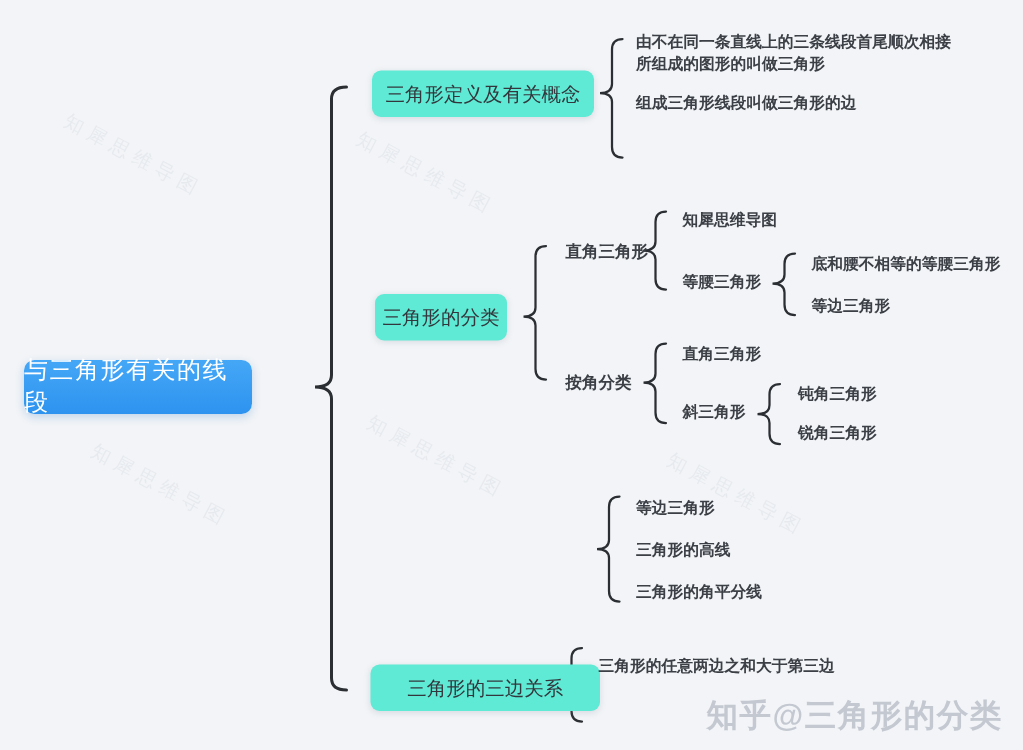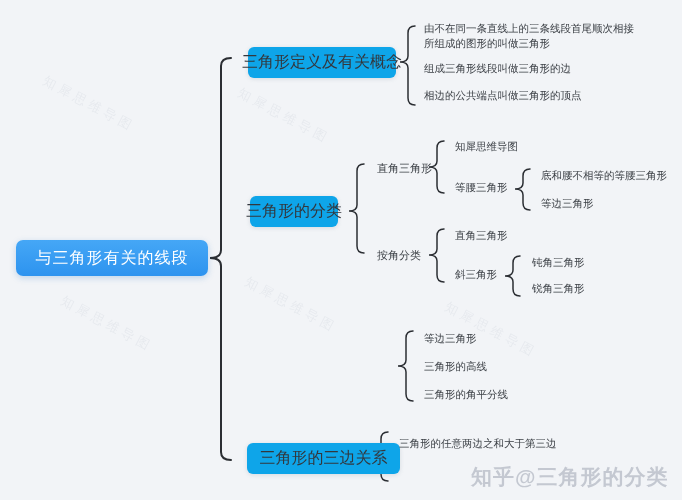--- a/index.html
+++ b/index.html
@@ -11,35 +11,35 @@
   .wm-diag{
     position:absolute;transform-origin:left top;transform:rotate(28deg);
     font-size:13px;letter-spacing:4px;color:#8e99ab;opacity:.11;white-space:nowrap;
     pointer-events:none;
   }
   .wm-corner{
     position:absolute;left:471px;top:463px;font-size:21px;font-weight:bold;
     color:#b9bec8;opacity:.8;letter-spacing:1px;white-space:nowrap;pointer-events:none;
   }
   .root{
-    position:absolute;left:16px;top:240px;width:192px;height:36px;
+    position:absolute;left:16px;top:240px;width:152px;height:36px;
     background:linear-gradient(180deg,#45a7f6,#2d93ef);
     border-radius:7px;color:#ffffff;font-size:16px;letter-spacing:1px;
     display:flex;align-items:center;justify-content:center;
     box-shadow:0 2px 6px rgba(40,120,200,.25);cursor:pointer;
   }
   .branch{
-    position:absolute;background:#0ea5e9;border-radius:6px;
+    position:absolute;background:#5eead4;border-radius:6px;
     box-shadow:0 1px 4px rgba(120,130,150,.22);
-    color:#33373d;font-size:16px;white-space:nowrap;
+    color:#33373d;font-size:13px;white-space:nowrap;
     display:flex;align-items:center;justify-content:center;cursor:pointer;
   }
   .sub,.leaf{
     position:absolute;transform:translateY(-50%);
-    font-size:10.5px;color:#3c4046;white-space:nowrap;cursor:pointer;
+    font-size:10.5px;color:#3c4046;white-space:nowrap;cursor:pointer;font-weight:bold;
   }
   .sub{font-size:11px;}
   .leaf.two-line{line-height:15px;}
   svg.connectors{position:absolute;left:0;top:0;pointer-events:none;}
   svg.connectors path{fill:none;stroke:#2b2e33;stroke-linecap:round;}
 </style>
 </head>
 <body>
 
 <div class="canvas">
@@ -63,21 +63,20 @@
   </svg>
 
   <div class="root">与三角形有关的线段</div>
 
   <div class="branch" style="left:248px;top:47px;width:148px;height:31px">三角形定义及有关概念</div>
   <div class="leaf two-line" style="left:424px;top:36px">
     <div>由不在同一条直线上的三条线段首尾顺次相接</div>
     <div>所组成的图形的叫做三角形</div>
   </div>
   <div class="leaf" style="left:424px;top:69px">组成三角形线段叫做三角形的边</div>
-  <div class="leaf" style="left:424px;top:96px">相边的公共端点叫做三角形的顶点</div>
 
   <div class="branch" style="left:250px;top:196px;width:88px;height:31px">三角形的分类</div>
   <div class="sub" style="left:377px;top:168px">直角三角形</div>
   <div class="leaf" style="left:455px;top:147px">知犀思维导图</div>
   <div class="leaf" style="left:455px;top:188px">等腰三角形</div>
   <div class="leaf" style="left:541px;top:176px">底和腰不相等的等腰三角形</div>
   <div class="leaf" style="left:541px;top:204px">等边三角形</div>
   <div class="sub" style="left:377px;top:255px">按角分类</div>
   <div class="leaf" style="left:455px;top:236px">直角三角形</div>
   <div class="leaf" style="left:455px;top:275px">斜三角形</div>

